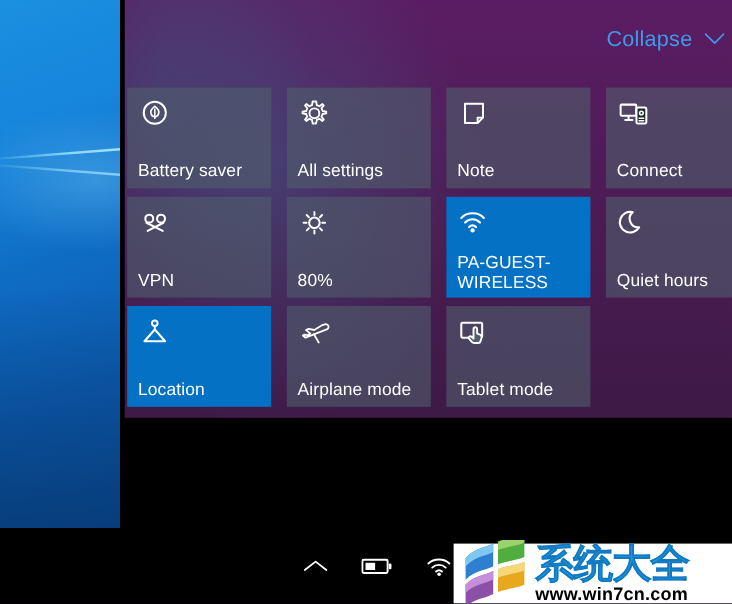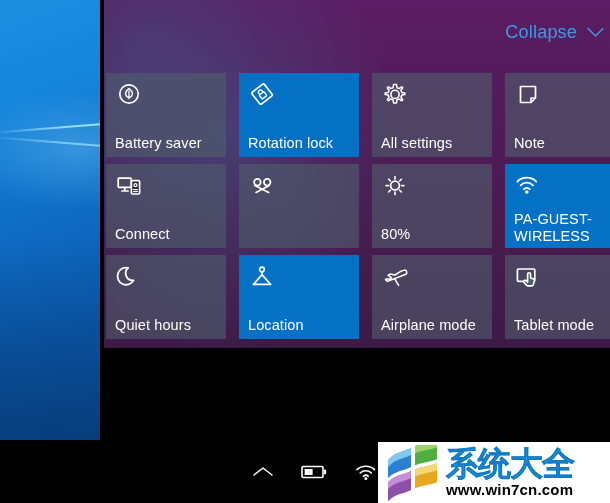--- a/index.html
+++ b/index.html
@@ -150,21 +150,21 @@
     align-items: center;
     gap: 27px;
     color: #ffffff;
   }
   #tray svg { display: block; }
 
   
   #watermark {
     position: absolute;
     right: 0; bottom: 0;
-    width: 232px; height: 61px;
+    width: 232px; height: 50px;
     background: #ffffff;
     display: flex;
     align-items: center;
     padding-left: 4px;
     box-sizing: border-box;
   }
   #wm-logo { width: 62px; height: 56px; flex: 0 0 auto; }
   #wm-text { display: flex; flex-direction: column; justify-content: center; margin-left: 2px; }
   #wm-cn {
     font-family: "DejaVu Sans", sans-serif;
@@ -210,32 +210,20 @@
         <div class="tile">
           <span class="tile-icon">
             <svg viewBox="0 0 28 28" fill="none">
               <circle cx="14" cy="13" r="9.2" stroke="#ffffff" stroke-width="1.7" fill="none"></circle>
               <path d="M14 7.6 C11.2 9.6 10.2 11.6 10.8 13.6 C11.3 15.3 12.6 16.3 14 16.3 C15.4 16.3 16.7 15.3 17.2 13.6 C17.8 11.6 16.8 9.6 14 7.6 Z" stroke="#ffffff" stroke-width="1.4" fill="none"></path>
               <path d="M14 9.5 L14 18.2" stroke="#ffffff" stroke-width="1.3"></path>
             </svg>
           </span>
           <span class="tile-label">Battery saver</span>
         </div>
-        <div class="tile on">
-          <span class="tile-icon">
-            <svg viewBox="0 0 28 28">
-              <g transform="rotate(-38 14 13)">
-                <rect x="6.2" y="5.6" width="15.6" height="15" rx="1.6" stroke="#ffffff" stroke-width="1.7" fill="none"></rect>
-                <rect x="11" y="12.2" width="6" height="5" rx="0.8" stroke="#ffffff" stroke-width="1.4" fill="none"></rect>
-                <path d="M11.9 12.2 L11.9 10.6 a2.1 2.1 0 0 1 4.2 0 L16.1 12.2" stroke="#ffffff" stroke-width="1.4" fill="none"></path>
-              </g>
-            </svg>
-          </span>
-          <span class="tile-label">Rotation lock</span>
-        </div>
         <div class="tile">
           <span class="tile-icon">
             <svg viewBox="0 0 28 28" fill="none">
               <path d="M14 9.3 a4.1 4.1 0 1 0 0 8.2 a4.1 4.1 0 1 0 0 -8.2 Z" stroke="#ffffff" stroke-width="1.6"></path>
               <path d="M14 3.6 l1.5 0 0.5 3.1 a7.6 7.6 0 0 1 2.2 0.9 l2.5 -1.9 1.1 1.1 -1.9 2.5 a7.6 7.6 0 0 1 0.9 2.2 l3.1 0.5 0 1.5 -3.1 0.5 a7.6 7.6 0 0 1 -0.9 2.2 l1.9 2.5 -1.1 1.1 -2.5 -1.9 a7.6 7.6 0 0 1 -2.2 0.9 l-0.5 3.1 -1.5 0" stroke="#ffffff" stroke-width="1.5" fill="none" stroke-linejoin="round"></path>
               <path d="M14 3.6 l-1.5 0 -0.5 3.1 a7.6 7.6 0 0 0 -2.2 0.9 L7.3 5.7 6.2 6.8 8.1 9.3 a7.6 7.6 0 0 0 -0.9 2.2 l-3.1 0.5 0 1.5 3.1 0.5 a7.6 7.6 0 0 0 0.9 2.2 l-1.9 2.5 1.1 1.1 2.5 -1.9 a7.6 7.6 0 0 0 2.2 0.9 l0.5 3.1 1.5 0" stroke="#ffffff" stroke-width="1.5" fill="none" stroke-linejoin="round"></path>
             </svg>
           </span>
           <span class="tile-label">All settings</span>
         </div>
@@ -263,20 +251,21 @@
         </div>
         <div class="tile">
           <span class="tile-icon">
             <svg viewBox="0 0 28 28" fill="none">
               <circle cx="9.4" cy="10.2" r="3.3" stroke="#ffffff" stroke-width="1.7"></circle>
               <circle cx="19.2" cy="10.2" r="3.3" stroke="#ffffff" stroke-width="1.7"></circle>
               <path d="M7 13.6 L20.6 20.4" stroke="#ffffff" stroke-width="1.7" stroke-linecap="round"></path>
               <path d="M21.2 13.6 L8 20.4" stroke="#ffffff" stroke-width="1.7" stroke-linecap="round"></path>
             </svg>
           </span>
+          <span class="tile-label">VPN</span>
         </div>
         <div class="tile">
           <span class="tile-icon">
             <svg viewBox="0 0 28 28" fill="none">
               <circle cx="14" cy="13.6" r="4.4" stroke="#ffffff" stroke-width="1.7"></circle>
               <g stroke="#ffffff" stroke-width="1.6" stroke-linecap="round">
                 <path d="M14 4.6 L14 7.1"></path>
                 <path d="M14 20.1 L14 22.6"></path>
                 <path d="M5 13.6 L7.5 13.6"></path>
                 <path d="M20.5 13.6 L23 13.6"></path>

